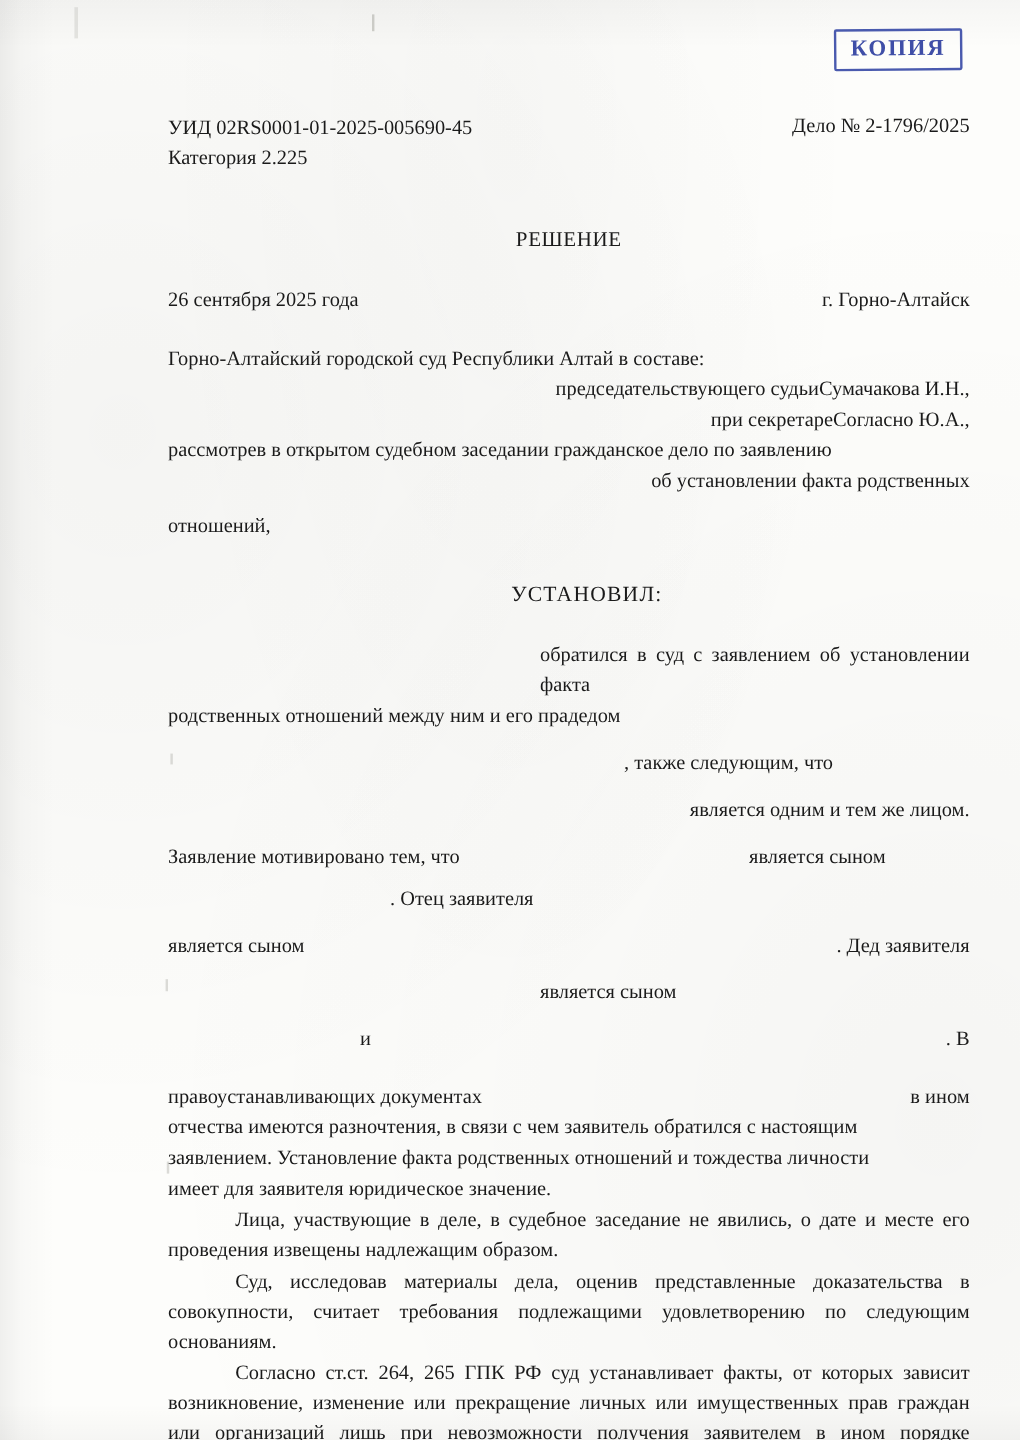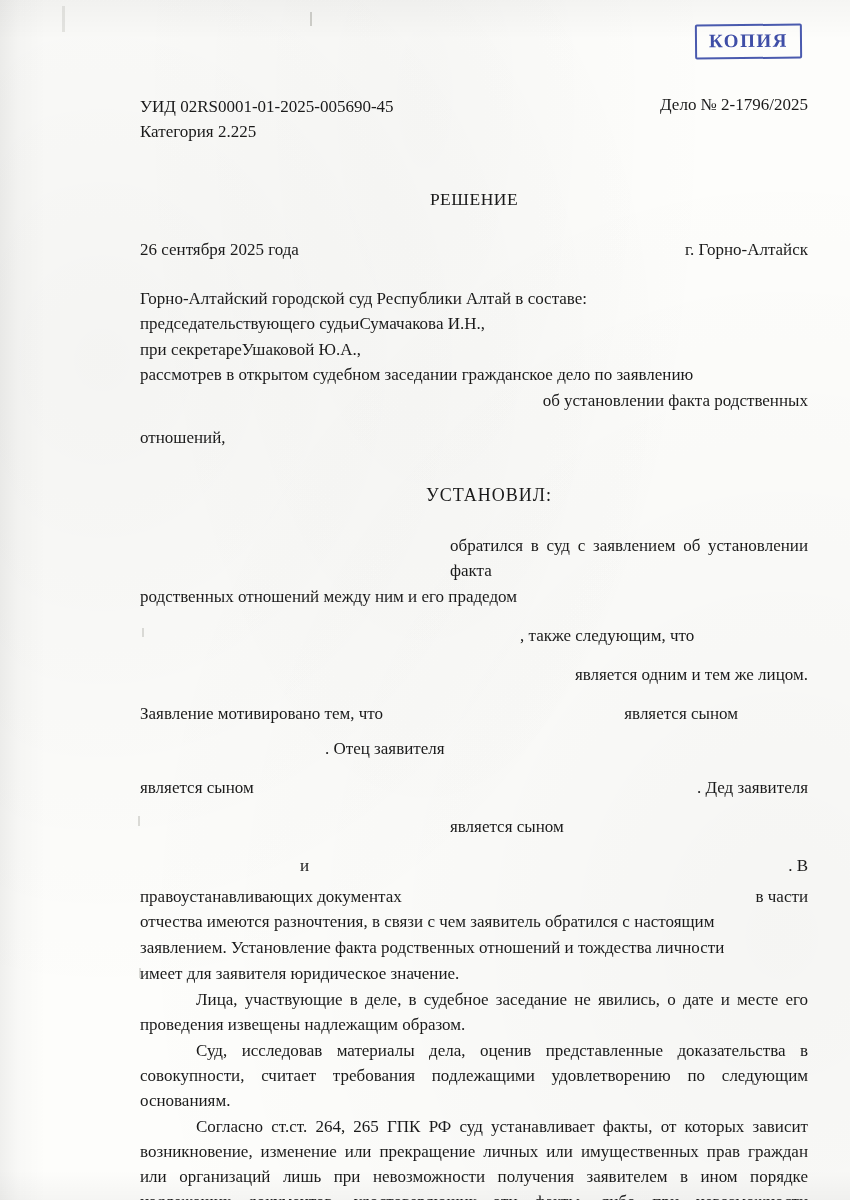--- a/index.html
+++ b/index.html
@@ -93,21 +93,21 @@
     margin-top: 28px;
   }
 
   .court-block {
     margin-top: 26px;
     font-size: 17px;
     line-height: 1.5;
   }
   .two-col {
     display: flex;
-    justify-content: flex-start;
+    justify-content: flex-end;
   }
   .ustanovil {
     text-align: center;
     font-size: 18px;
     letter-spacing: 1px;
     margin-top: 34px;
     margin-bottom: 28px;
     padding-left: 30px;
   }
 
@@ -164,21 +164,21 @@
     </div>
 
     <div class="court-block">
       <div>Горно-Алтайский городской суд Республики Алтай в составе:</div>
       <div class="two-col">
         <span>председательствующего судьи</span>
         <span>Сумачакова И.Н.,</span>
       </div>
       <div class="two-col">
         <span>при секретаре</span>
-        <span>Ушаковой Ю.А.,</span>
+        <span>Согласно Ю.А.,</span>
       </div>
       <div>рассмотрев  в  открытом  судебном  заседании  гражданское  дело  по  заявлению</div>
       <div class="row-center-right">
         <span>об   установлении   факта   родственных</span>
       </div>
       <div style="margin-top:12px;">отношений,</div>
     </div>
 
     <div class="ustanovil">УСТАНОВИЛ:</div>
 
@@ -198,23 +198,23 @@
       <div class="p pl-lg" style="margin-top:10px;">. Отец заявителя</div>
       <div class="row-between" style="margin-top:14px;">
         <span>является  сыном</span>
         <span>. Дед заявителя</span>
       </div>
       <div class="p pl-xl" style="margin-top:14px;">является  сыном</div>
       <div class="row-between" style="margin-top:14px;">
         <span style="padding-left:160px;">и</span>
         <span>. В</span>
       </div>
-      <div class="row-between" style="margin-top:6px;">
+      <div class="row-between" style="margin-top:23px;">
         <span>правоустанавливающих   документах</span>
-        <span>в   части</span>
+        <span>в   ином</span>
       </div>
       <div class="p">отчества  имеются  разночтения,  в  связи  с  чем  заявитель  обратился  с  настоящим</div>
       <div class="p">заявлением.  Установление  факта  родственных  отношений  и  тождества  личности</div>
       <div class="p">имеет для заявителя юридическое значение.</div>
 
       <div class="p indent">Лица,  участвующие  в  деле,  в  судебное  заседание  не  явились,  о  дате  и  месте его проведения извещены надлежащим образом.</div>
       <div class="p indent">Суд,  исследовав  материалы  дела,  оценив  представленные  доказательства  в совокупности,  считает  требования  подлежащими  удовлетворению  по  следующим основаниям.</div>
       <div class="p indent">Согласно  ст.ст.  264,  265  ГПК  РФ  суд  устанавливает  факты,  от  которых зависит  возникновение,  изменение  или  прекращение  личных  или  имущественных прав  граждан  или  организаций  лишь  при  невозможности  получения  заявителем  в ином  порядке  надлежащих  документов,  удостоверяющих  эти  факты,  либо  при невозможности восстановления утраченных документов.</div>
 
     </div>

